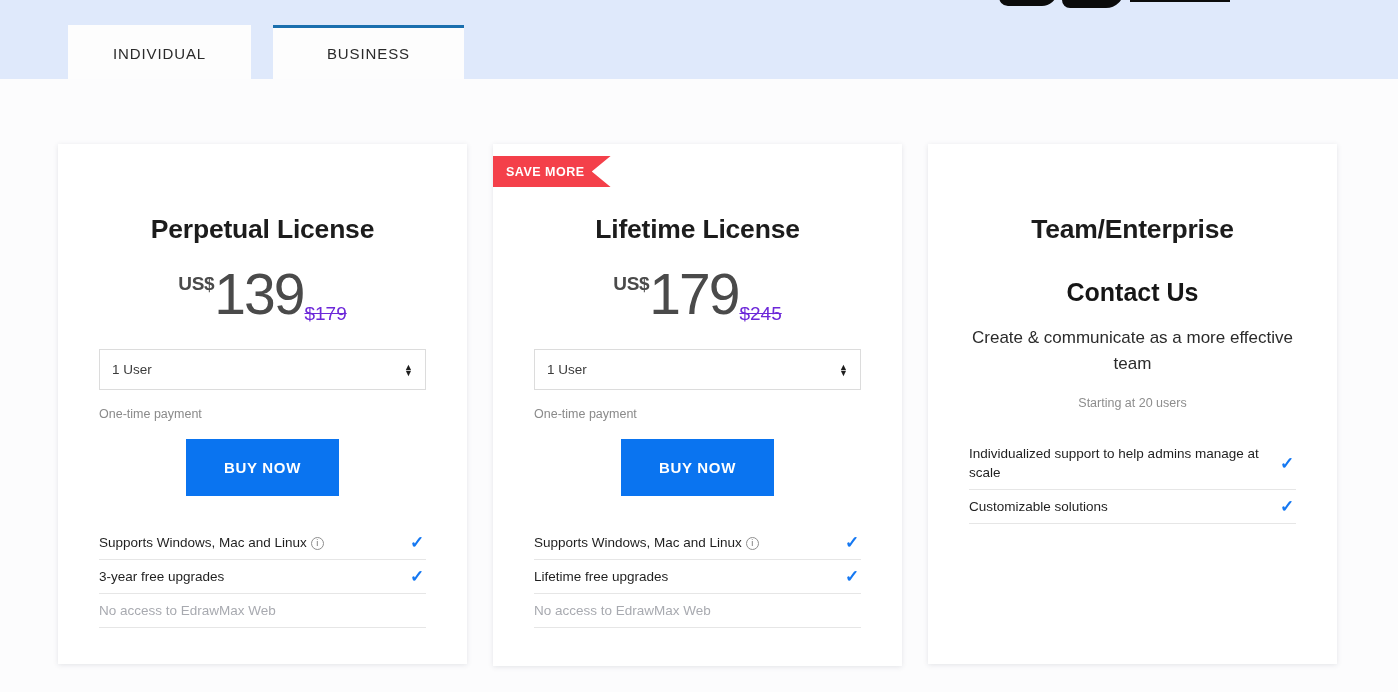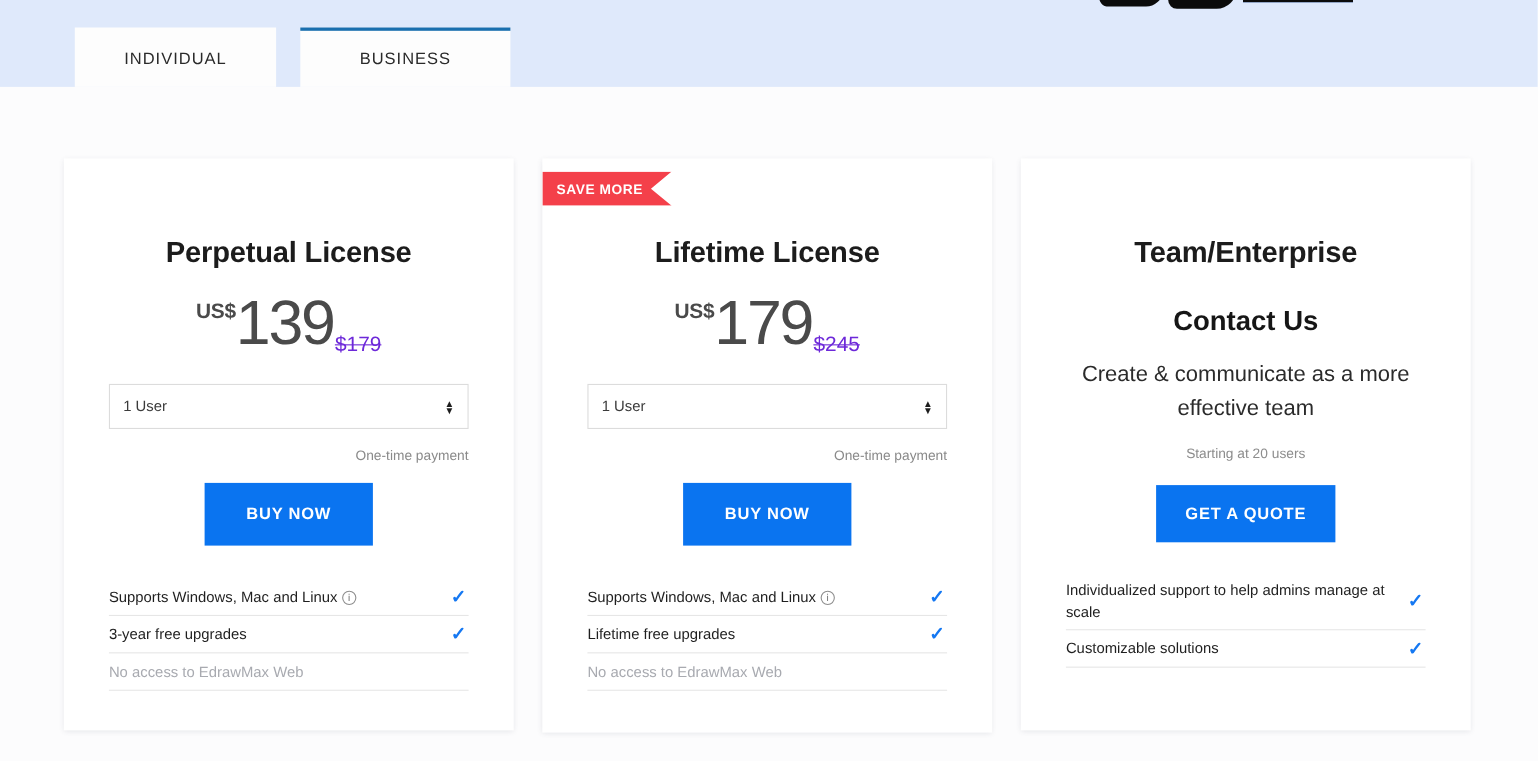--- a/index.html
+++ b/index.html
@@ -163,21 +163,21 @@
 
   .contact-us {
     text-align: center;
     font-size: 25px;
     font-weight: bold;
     color: #161616;
     margin-top: 33px;
   }
   .enterprise-desc {
     text-align: center;
-    font-size: 20px;
+    font-size: 17px;
     color: #2b2b2b;
     line-height: 1.55;
     margin-top: 18px;
     padding: 0 3px;
   }
   .enterprise-note {
     text-align: center;
     font-size: 12.5px;
     color: #8d8d8d;
     margin-top: 18px;
@@ -199,21 +199,21 @@
   .selector .stepper {
     margin-left: auto;
     display: flex;
     flex-direction: column;
     line-height: 6px;
     font-size: 9px;
     color: #1d1d1d;
   }
 
   .payment-note {
-    text-align: right;
+    text-align: left;
     font-size: 12.5px;
     color: #8a8a8a;
     margin-top: 17px;
   }
 
   .cta {
     display: block;
     margin: 18px auto 0;
     width: 153px;
     height: 57px;
@@ -354,21 +354,20 @@
         <span class="check hidden">✓</span>
       </div>
     </div>
   </div>
 
   <div class="card enterprise">
     <div class="card-title">Team/Enterprise</div>
     <div class="contact-us">Contact Us</div>
     <div class="enterprise-desc">Create &amp; communicate as a more effective team</div>
     <div class="enterprise-note">Starting at 20 users</div>
-    <button class="cta quote">GET A QUOTE</button>
     <div class="features">
       <div class="feature">
         <span class="ftext">Individualized support to help admins manage at scale</span>
         <span class="check">✓</span>
       </div>
       <div class="feature">
         <span class="ftext">Customizable solutions</span>
         <span class="check">✓</span>
       </div>
     </div>

